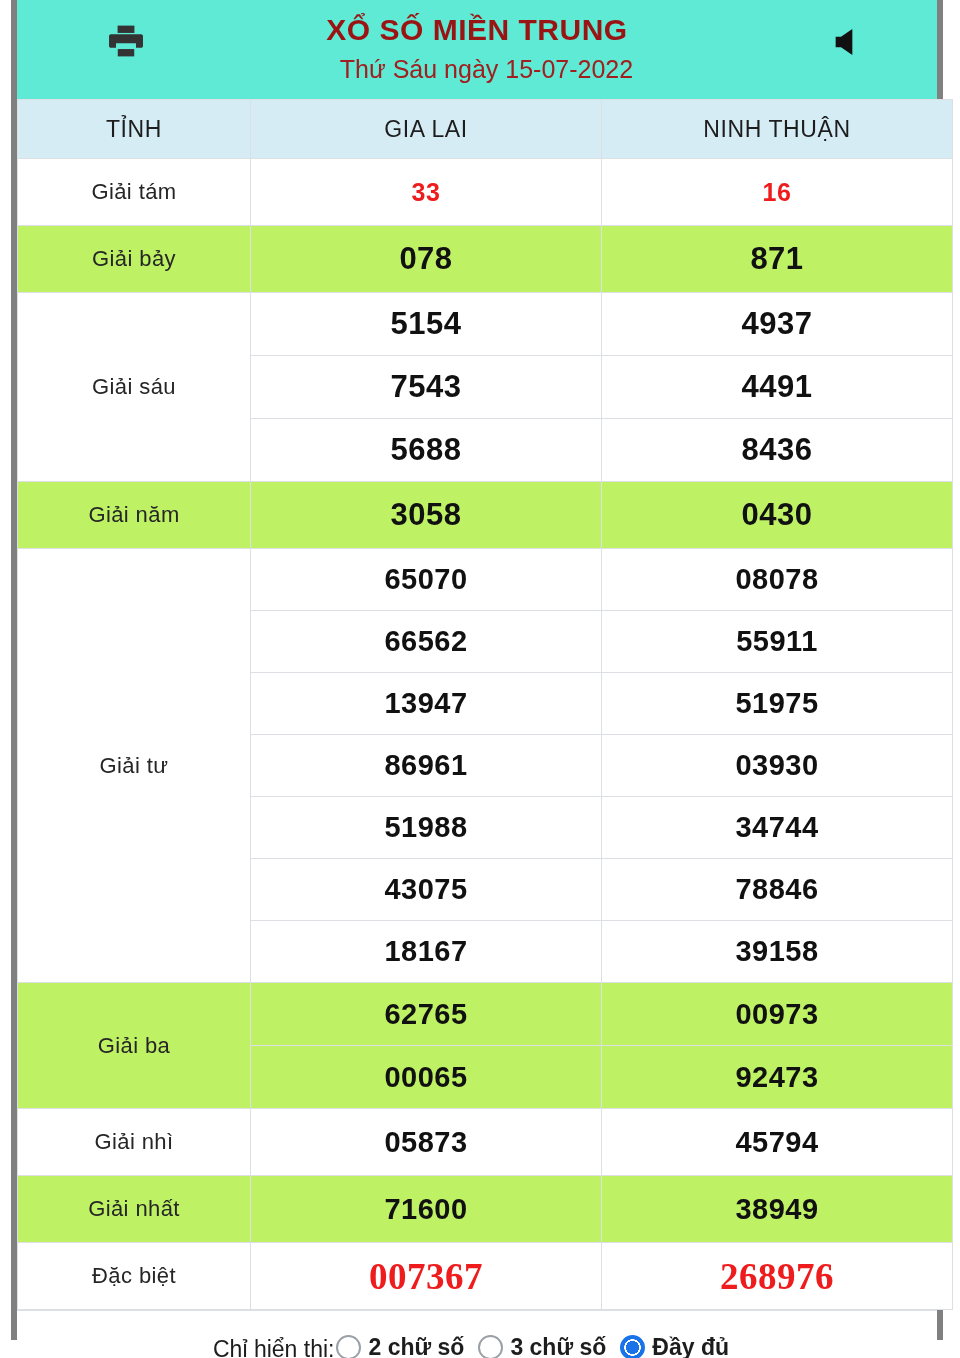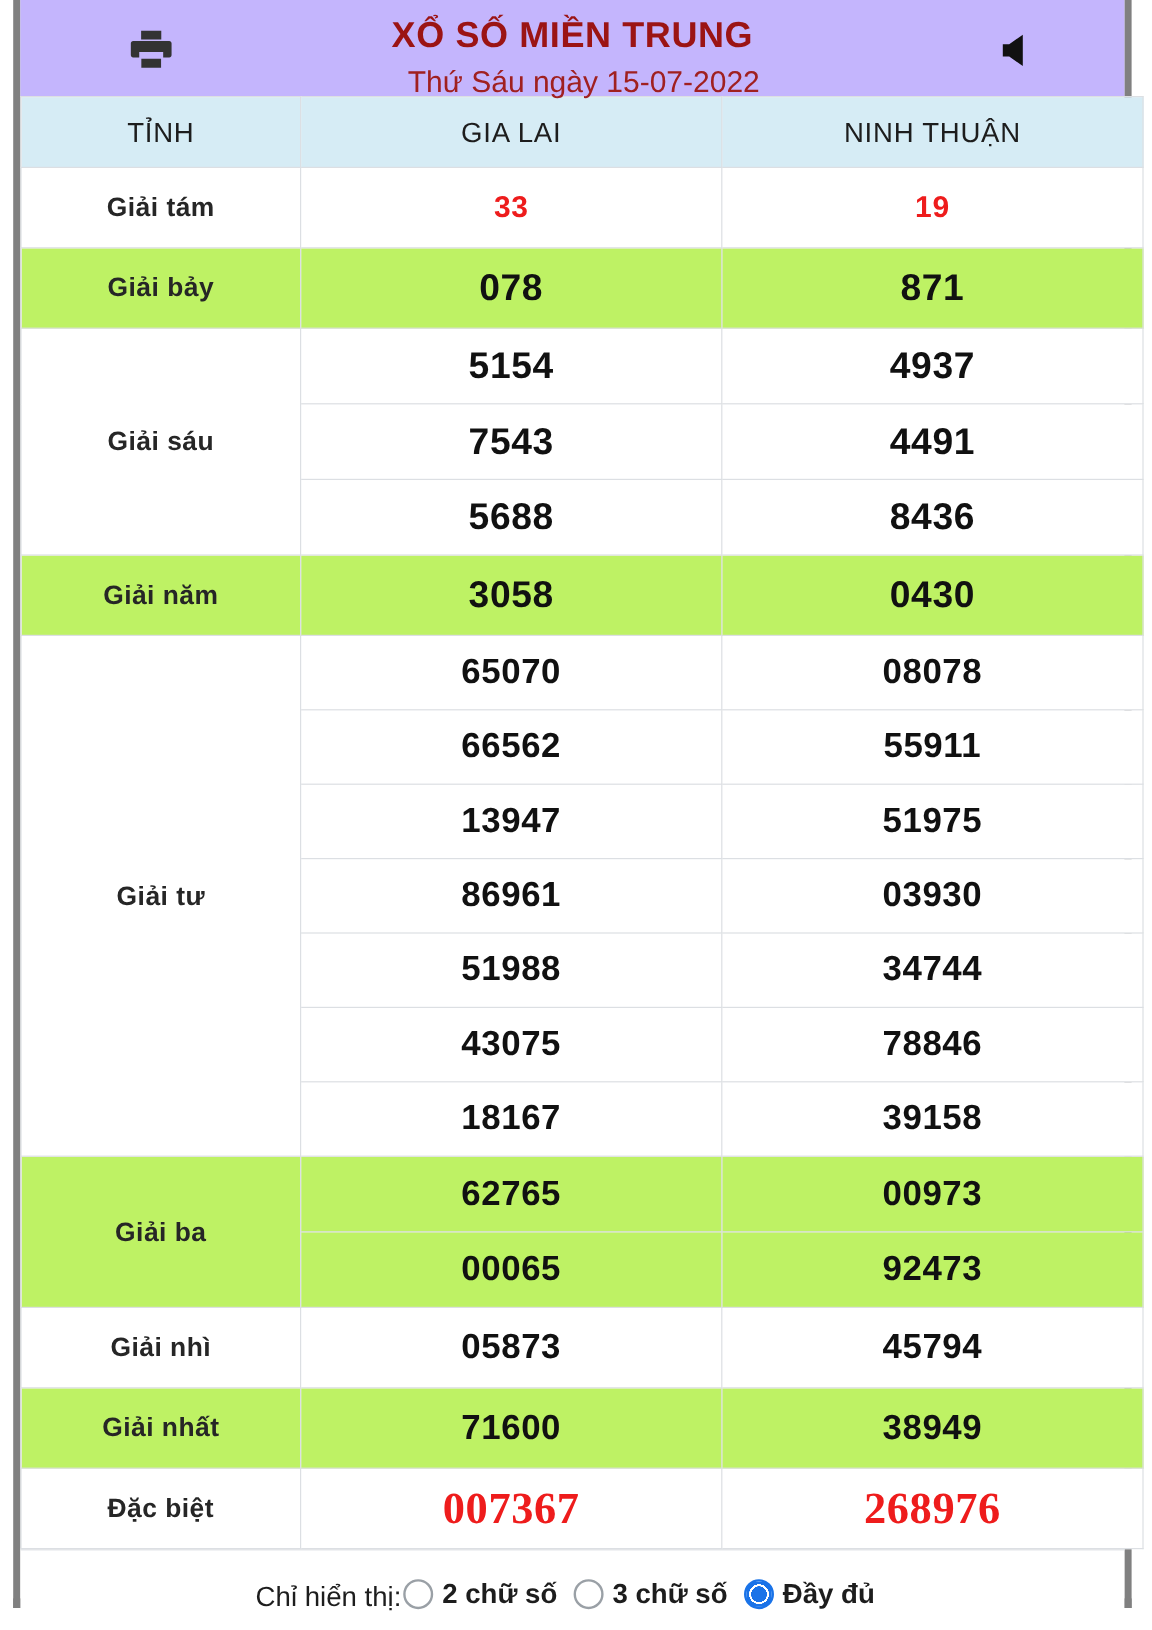--- a/index.html
+++ b/index.html
@@ -25,22 +25,22 @@
     box-sizing: border-box;
     border-left: 6px solid #808080;
     border-right: 6px solid #808080;
     border-bottom: 8px solid #808080;
     background: #ffffff;
   }
 
   
   #header {
     position: relative;
-    height: 80px;
-    background: #c4b5fd;
+    height: 99px;
+    background: #5eead4;
   }
   #print-icon {
     position: absolute;
     left: 88px;
     top: 20px;
     width: 42px;
     height: 42px;
     cursor: pointer;
   }
   #speaker-icon {
@@ -93,21 +93,21 @@
     font-size: 23px;
     font-weight: normal;
     height: 58px;
     letter-spacing: 0.6px;
     border-top: 1px solid #c8ced3;
     border-bottom: 1px solid #c8ced3;
   }
 
   .prize-label {
     font-size: 22px;
-    font-weight: bold;
+    font-weight: normal;
     color: #262626;
     letter-spacing: 0.4px;
   }
 
   .num {
     font-size: 31px;
     font-weight: bold;
     color: #111111;
     letter-spacing: 0.5px;
   }
@@ -208,21 +208,21 @@
       <tr>
         <th>TỈNH</th>
         <th>GIA LAI</th>
         <th>NINH THUẬN</th>
       </tr>
     </thead>
     <tbody id="results-body">
         <tr class="band-white h66">
           <th class="prize-label" rowspan="1">Giải tám</th>
           <td class="num accent">33</td>
-          <td class="num accent">19</td>
+          <td class="num accent">16</td>
         </tr>
         <tr class="band-gray h66">
           <th class="prize-label" rowspan="1">Giải bảy</th>
           <td class="num">078</td>
           <td class="num">871</td>
         </tr>
         <tr class="band-white h62">
           <th class="prize-label" rowspan="3">Giải sáu</th>
           <td class="num">5154</td>
           <td class="num">4937</td>

